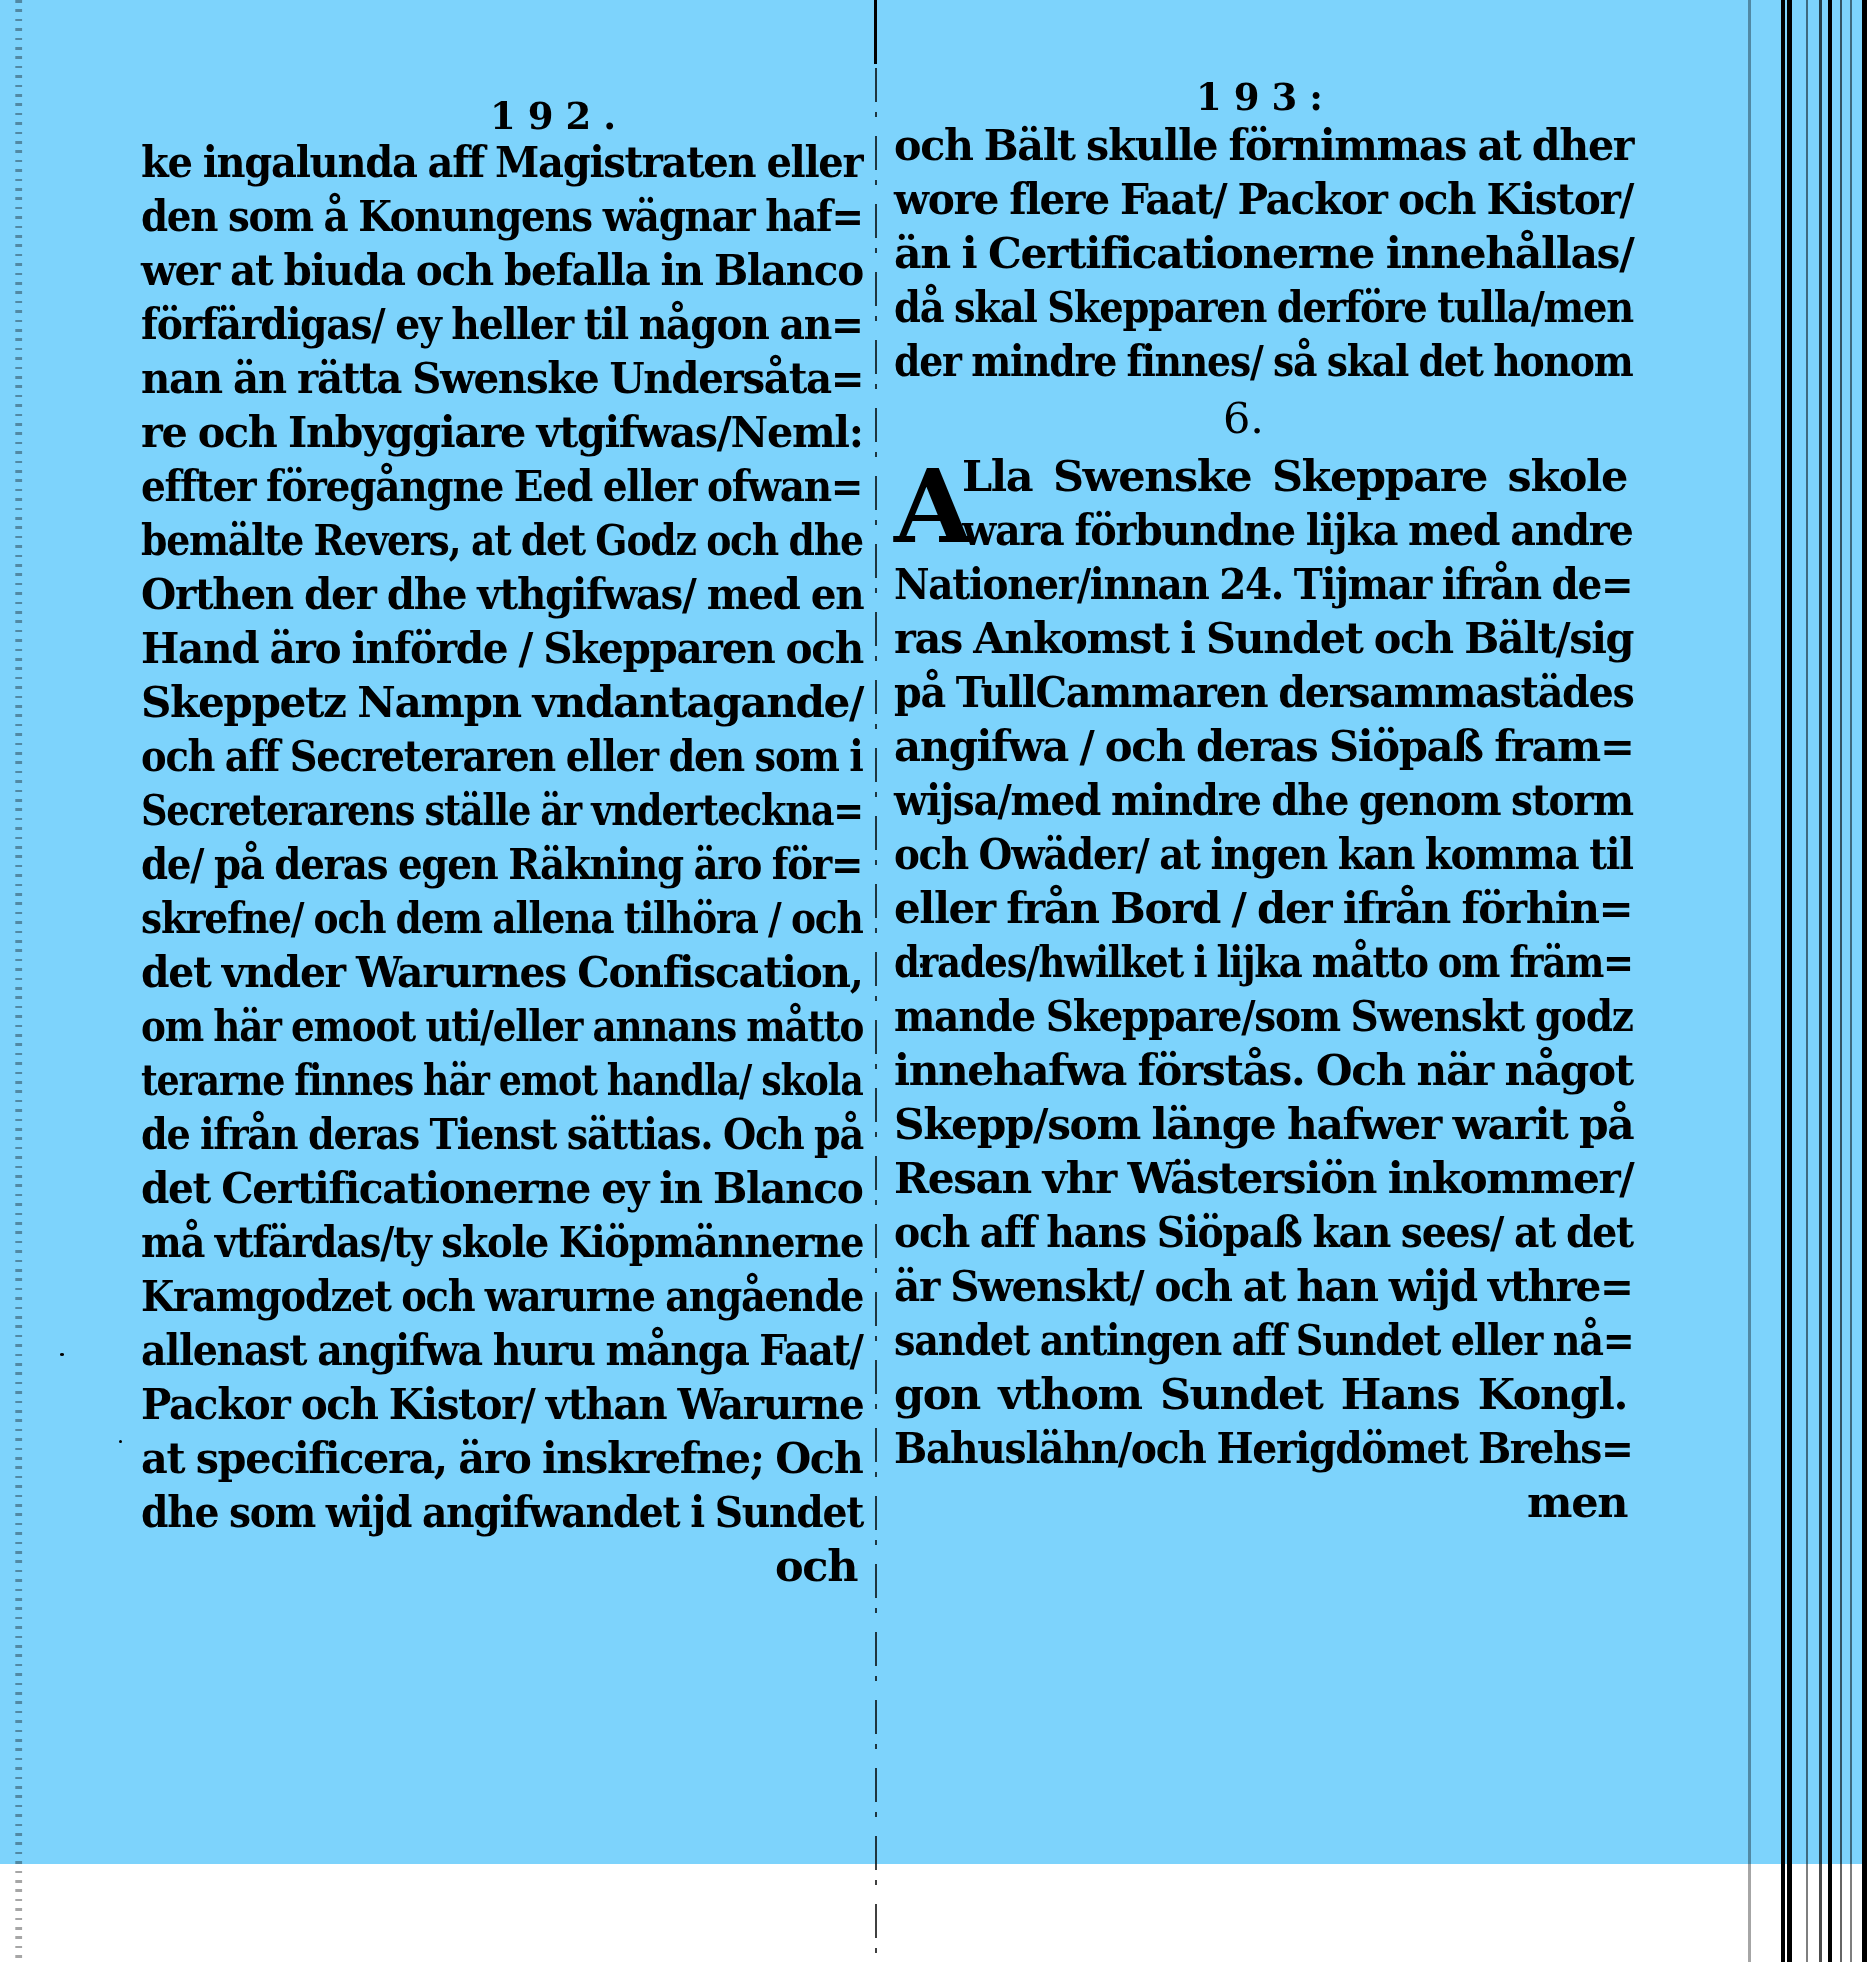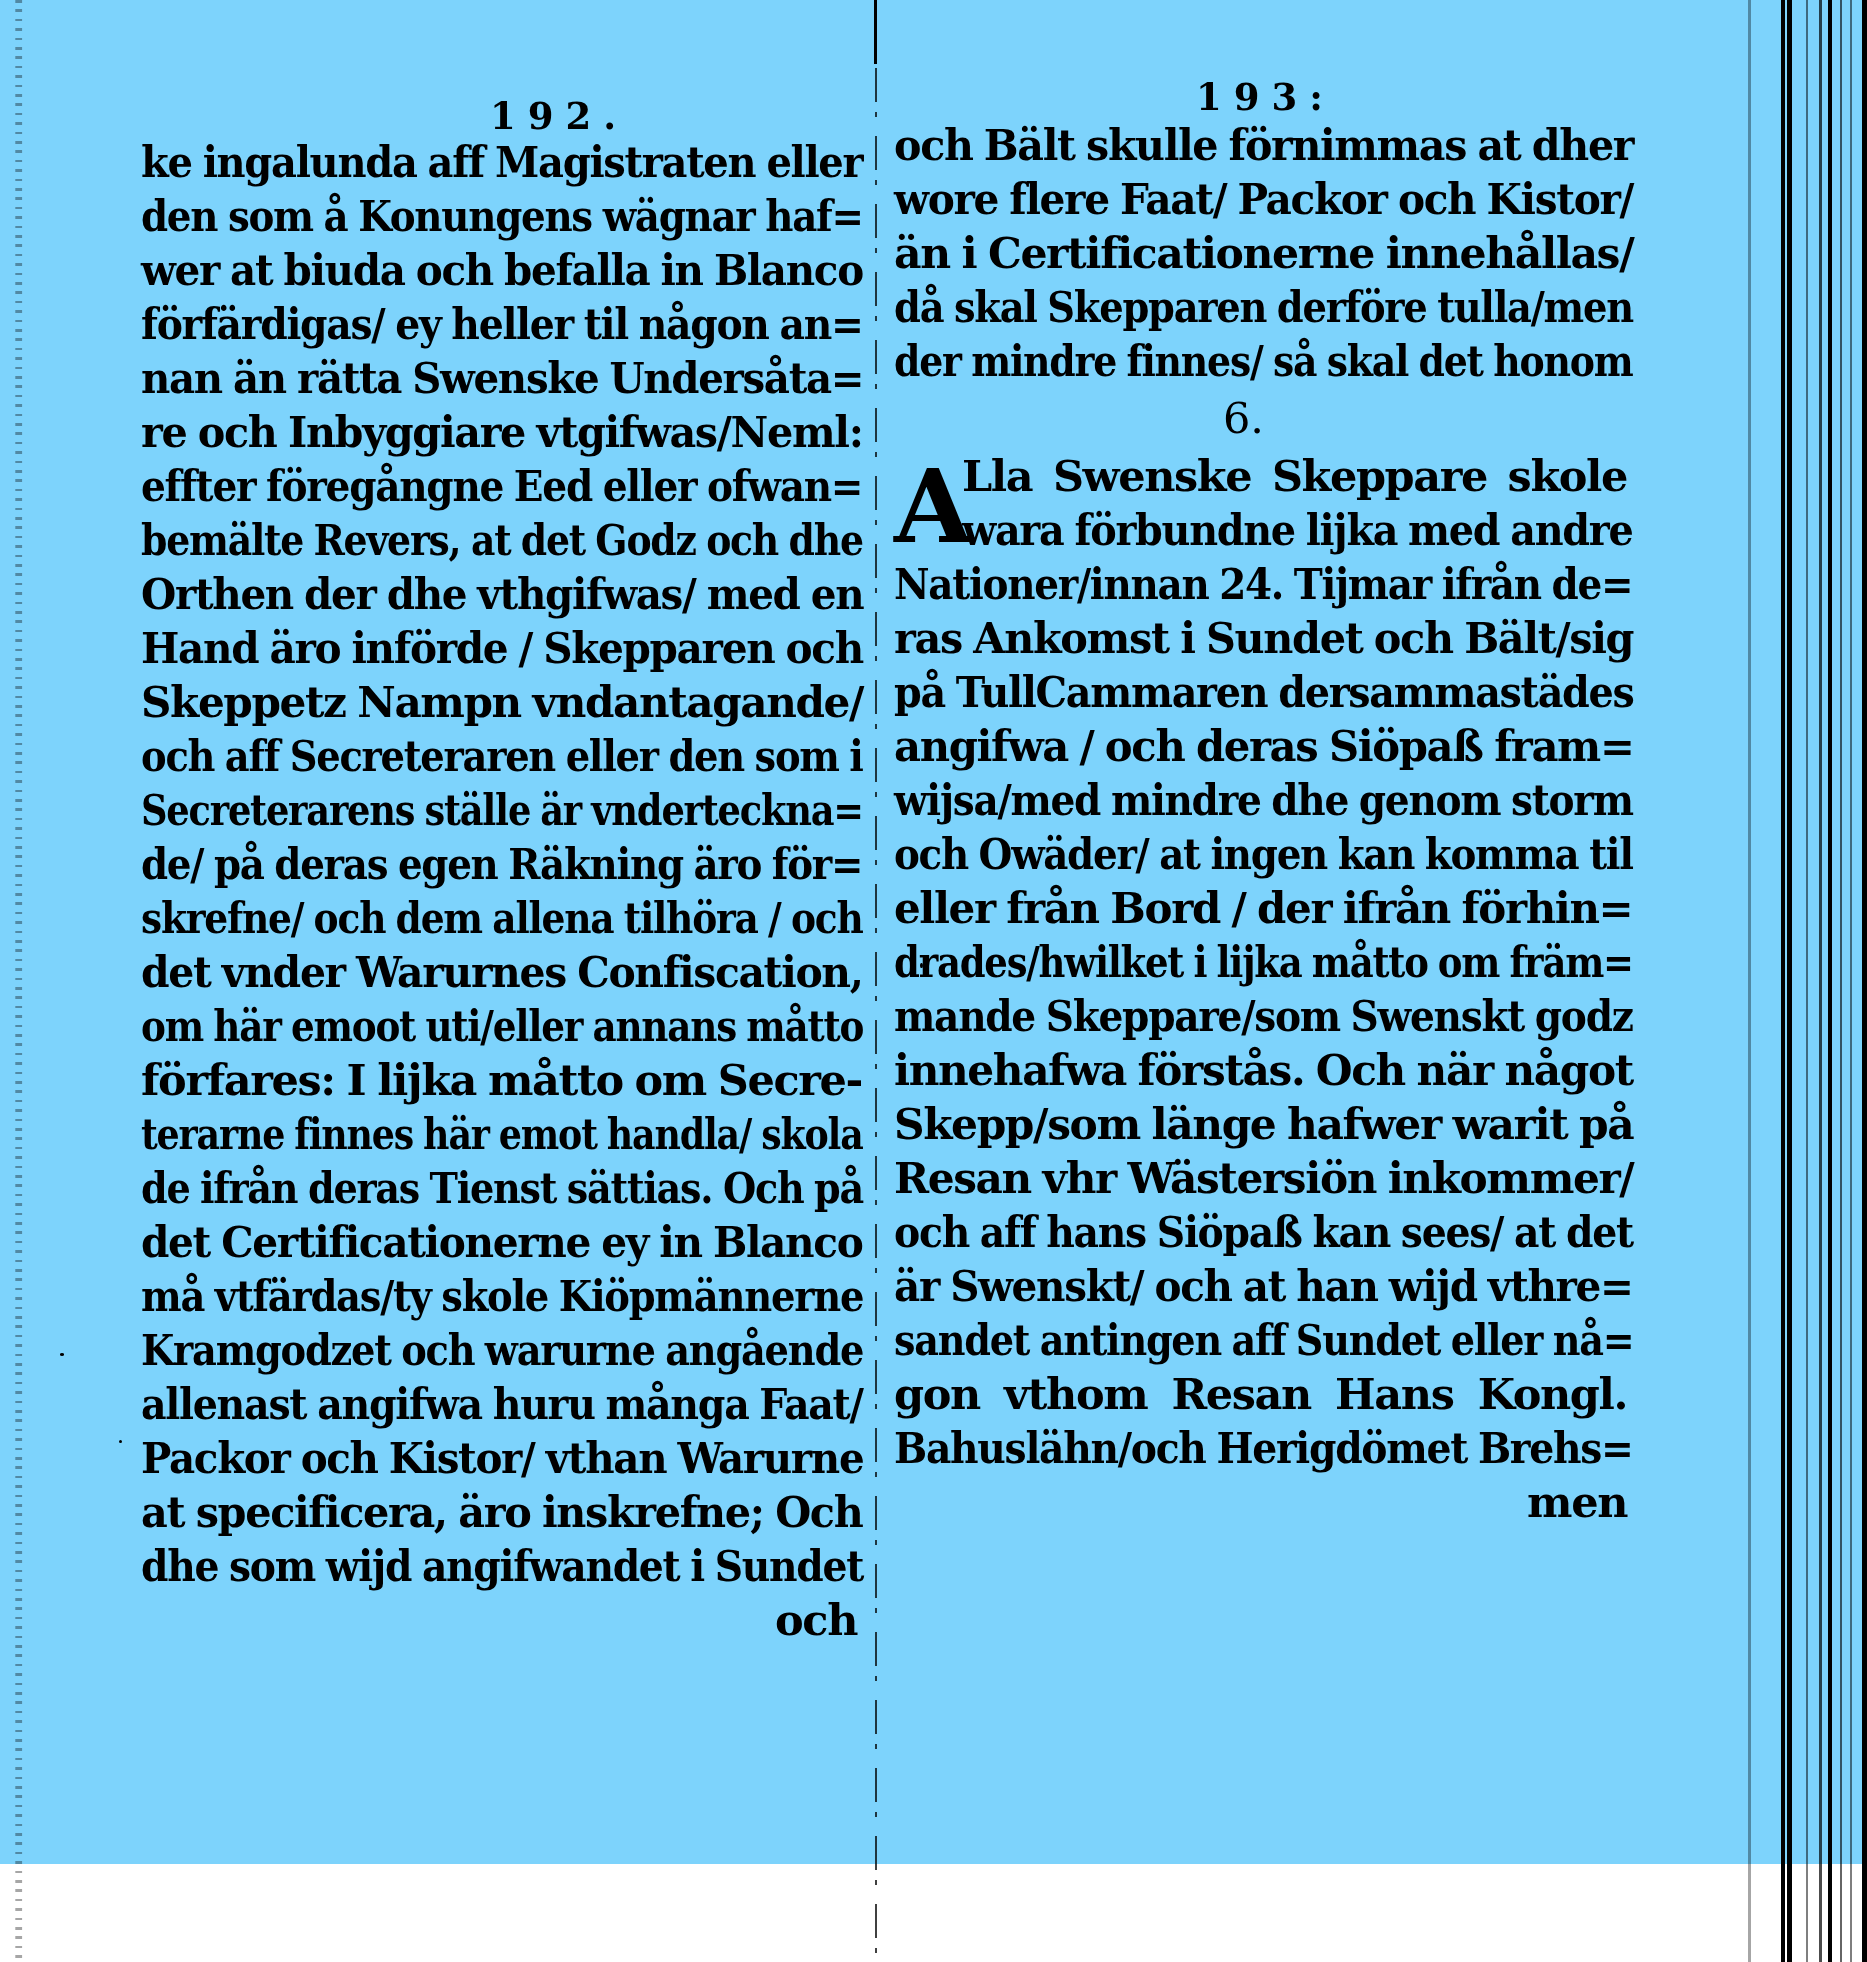--- a/index.html
+++ b/index.html
@@ -162,21 +162,20 @@
       <div class="line" style="transform: scaleX(0.878); width: 815px;">bemälte Revers, at det Godz och dhe</div>
       <div class="line" style="transform: scaleX(0.941); width: 761px;">Orthen der dhe vthgifwas/ med en</div>
       <div class="line" style="transform: scaleX(0.944); width: 758px;">Hand äro införde / Skepparen och</div>
       <div class="line" style="transform: scaleX(0.98); width: 730px;">Skeppetz Nampn vndantagande/</div>
       <div class="line" style="transform: scaleX(0.894); width: 801px;">och aff Secreteraren eller den som i</div>
       <div class="line" style="transform: scaleX(0.855); width: 837px;">Secreterarens ställe är vnderteckna=</div>
       <div class="line" style="transform: scaleX(0.902); width: 793px;">de/ på deras egen Räkning äro för=</div>
       <div class="line" style="transform: scaleX(0.874); width: 819px;">skrefne/ och dem allena tilhöra / och</div>
       <div class="line" style="transform: scaleX(0.951); width: 752px;">det vnder Warurnes Confiscation,</div>
       <div class="line" style="transform: scaleX(0.868); width: 825px;">om här emoot uti/eller annans måtto</div>
-      <div class="line" style="">förfares: I lijka måtto om Secre-</div>
       <div class="line" style="transform: scaleX(0.846); width: 846px;">terarne finnes här emot handla/ skola</div>
       <div class="line" style="transform: scaleX(0.888); width: 806px;">de ifrån deras Tienst sättias. Och på</div>
       <div class="line" style="transform: scaleX(0.945); width: 757px;">det Certificationerne ey in Blanco</div>
       <div class="line" style="transform: scaleX(0.895); width: 800px;">må vtfärdas/ty skole Kiöpmännerne</div>
       <div class="line" style="transform: scaleX(0.892); width: 802px;">Kramgodzet och warurne angående</div>
       <div class="line" style="transform: scaleX(0.919); width: 779px;">allenast angifwa huru många Faat/</div>
       <div class="line" style="transform: scaleX(0.94); width: 762px;">Packor och Kistor/ vthan Warurne</div>
       <div class="line" style="transform: scaleX(0.962); width: 744px;">at specificera, äro inskrefne; Och</div>
       <div class="line" style="transform: scaleX(0.913); width: 784px;">dhe som wijd angifwandet i Sundet</div>
       <div class="line catch" style="">och</div>
@@ -207,21 +206,21 @@
       <div class="line" style="transform: scaleX(0.902); width: 812px;">och Owäder/ at ingen kan komma til</div>
       <div class="line" style="transform: scaleX(0.977); width: 750px;">eller från Bord / der ifrån förhin=</div>
       <div class="line" style="transform: scaleX(0.86); width: 852px;">drades/hwilket i lijka måtto om främ=</div>
       <div class="line" style="transform: scaleX(0.909); width: 806px;">mande Skeppare/som Swenskt godz</div>
       <div class="line" style="transform: scaleX(0.982); width: 746px;">innehafwa förstås. Och när något</div>
       <div class="line" style="transform: scaleX(0.984); width: 744px;">Skepp/som länge hafwer warit på</div>
       <div class="line" style="transform: scaleX(0.982); width: 746px;">Resan vhr Wästersiön inkommer/</div>
       <div class="line" style="transform: scaleX(0.915); width: 801px;">och aff hans Siöpaß kan sees/ at det</div>
       <div class="line" style="transform: scaleX(0.942); width: 778px;">är Swenskt/ och at han wijd vthre=</div>
       <div class="line" style="transform: scaleX(0.888); width: 825px;">sandet antingen aff Sundet eller nå=</div>
-      <div class="line" style="">gon vthom Resan Hans Kongl.</div>
+      <div class="line" style="">gon vthom Sundet Hans Kongl.</div>
       <div class="line" style="transform: scaleX(0.913); width: 802px;">Bahuslähn/och Herigdömet Brehs=</div>
       <div class="line catch" style="">men</div>
     </div>
   </div>
 
   <div class="specks" style="left:60px;top:1353px;width:4.3px;height:2.6px;"></div>
   <div class="specks" style="left:119px;top:1440px;width:3.4px;height:3.4px;"></div>
   <div class="specks" style="left:920px;top:963px;width:2.6px;height:5.1px;"></div>
 </div>
 

